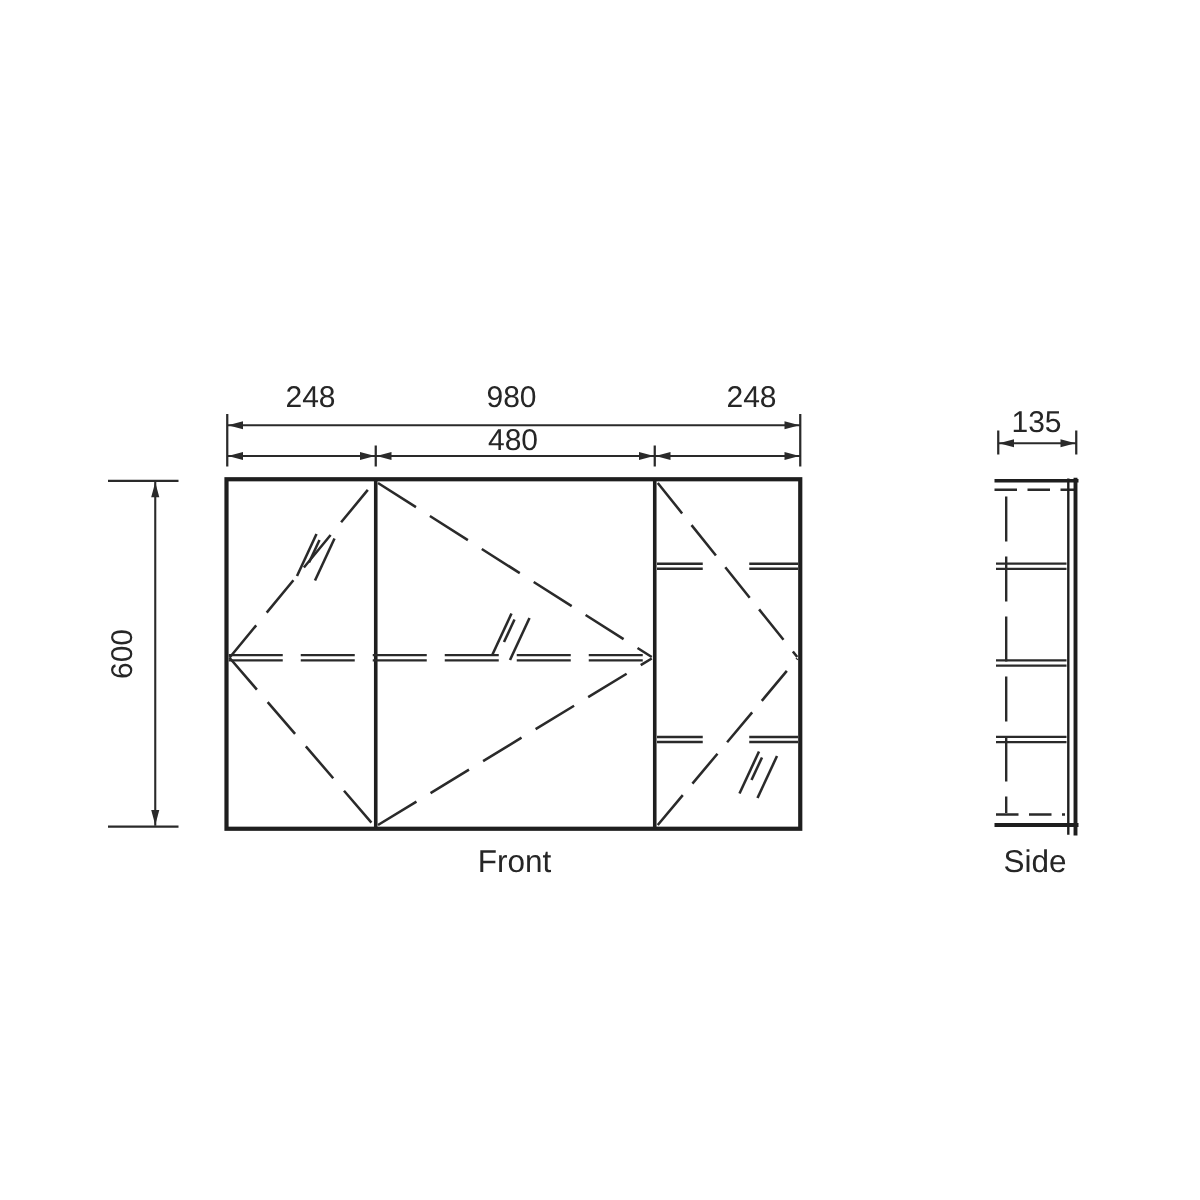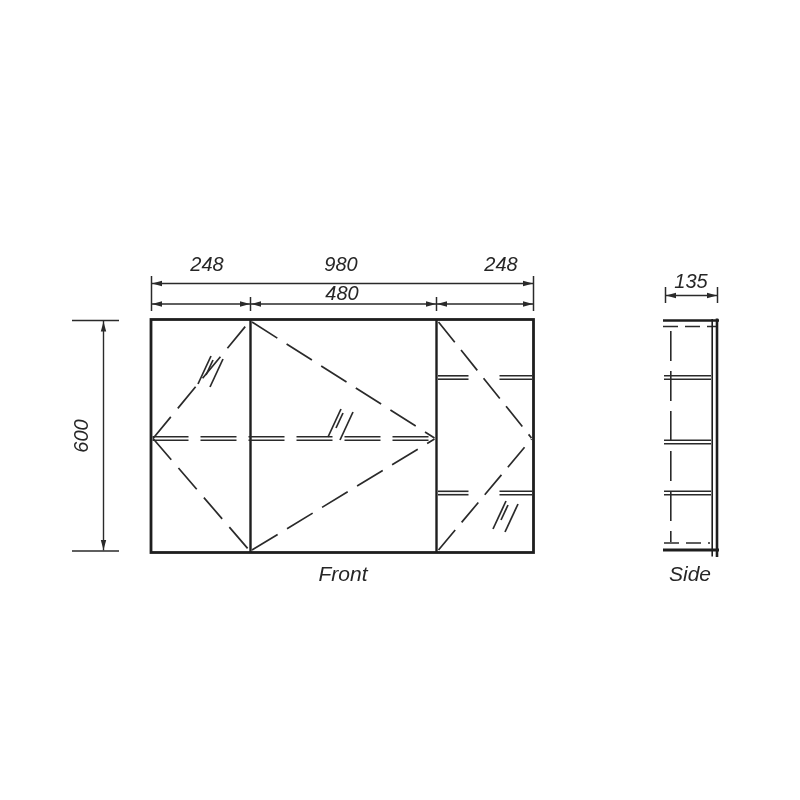--- a/index.html
+++ b/index.html
@@ -2,21 +2,20 @@
 <html><head>
 <meta charset="utf-8">
 <style>
   html,body{margin:0;padding:0;background:#ffffff;}
   .canvas{
     position:relative;
     width:800px;height:800px;
     background:#ffffff;
     font-family:"Liberation Sans", sans-serif;
     overflow:hidden;
-    font-style:italic;
   }
   svg{position:absolute;left:0;top:0;}
   text{
     font-family:"Liberation Sans", sans-serif;
     fill:#262626;
   }
   .dim-text{font-size:20px;}
   .caption-text{font-size:21px;}
   .outline{stroke:#1e1e1e;fill:none;}
   .thin{stroke:#2a2a2a;fill:none;}

